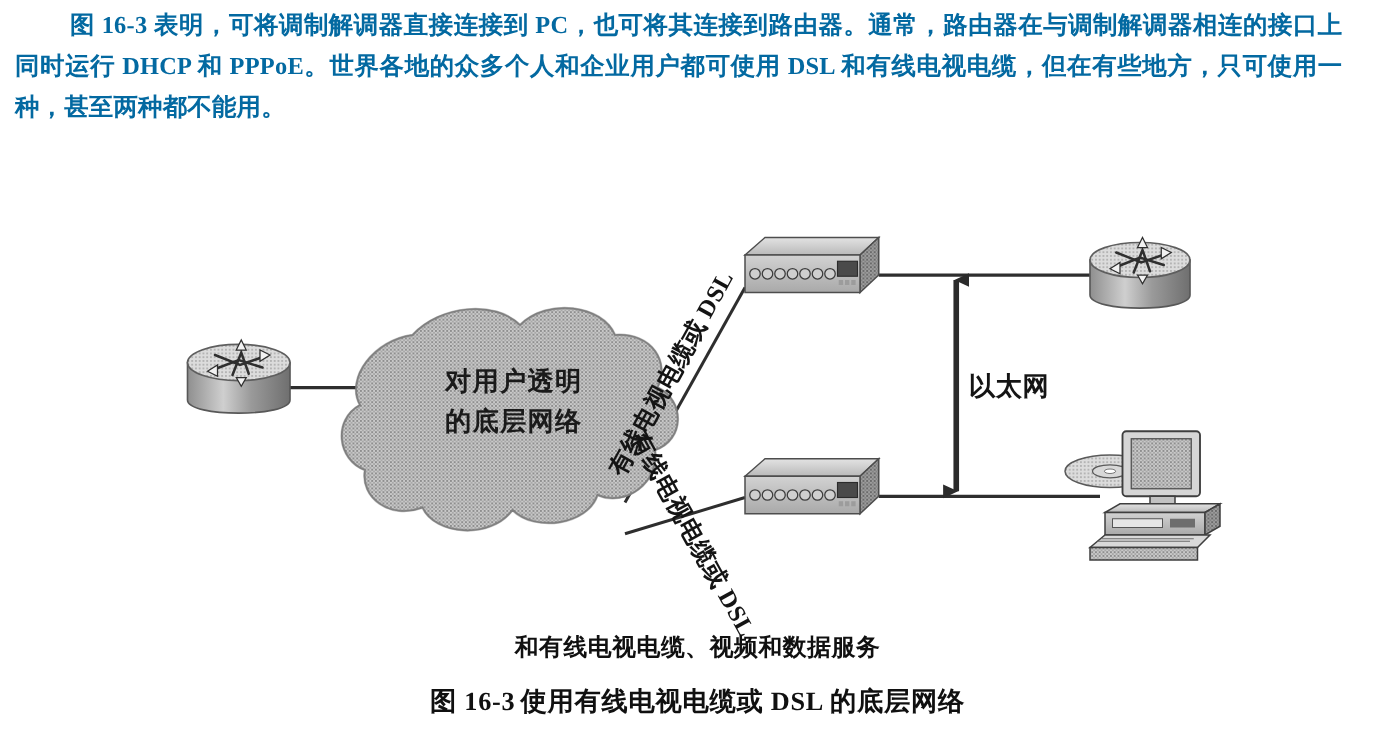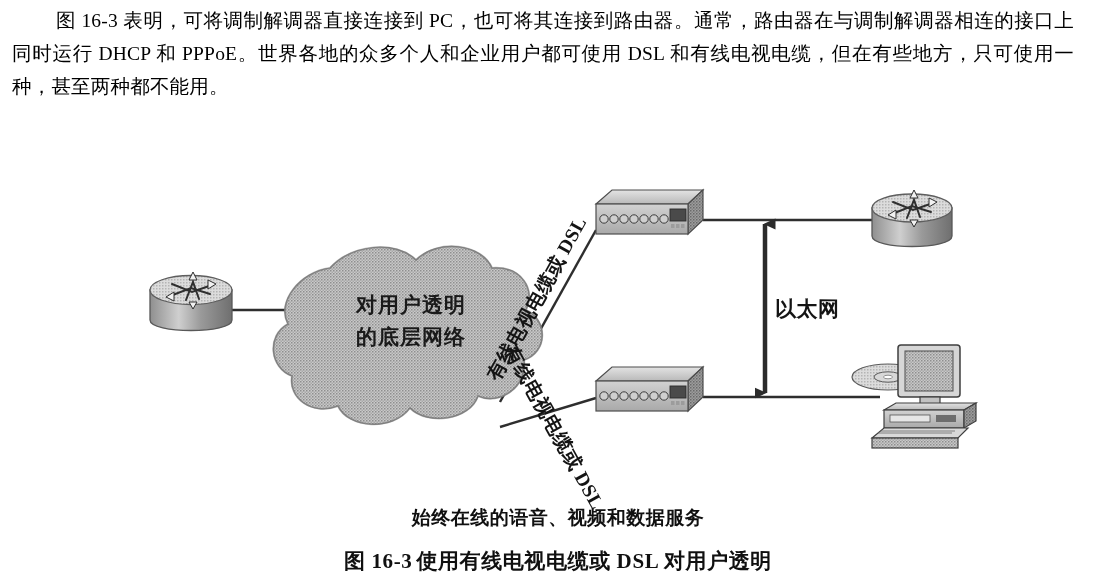--- a/index.html
+++ b/index.html
@@ -20,22 +20,22 @@
   #body-paragraph {
     position: absolute;
     left: 12px;
     top: 4px;
     width: 1062px;
     font-size: 19.5px;
     line-height: 33px;
     text-align: justify;
     text-indent: 44px;
     letter-spacing: 0.2px;
-    font-weight: 400;
-    color: #000000;
+    font-weight: 700;
+    color: #0369a1;
   }
 
   
   #figure {
     position: absolute;
     left: 0;
     top: 120px;
     width: 1116px;
     height: 400px;
   }
@@ -258,17 +258,17 @@
       <line x1="881" y1="311" x2="955" y2="311"></line>
     </g>
   </g>
 
   <text x="498" y="262" transform="rotate(-61 498 262)" font-family="Liberation Serif, DejaVu Serif, serif" font-size="19.5" font-weight="600" fill="#141414" letter-spacing="0.4">有线电视电缆或 DSL</text>
 
   <text x="504" y="230" transform="rotate(61 504 230)" font-family="Liberation Serif, DejaVu Serif, serif" font-size="19.5" font-weight="600" fill="#141414" letter-spacing="0.4">有线电视电缆或 DSL</text>
 </svg>
 </div>
 
-<div class="caption" id="service-caption">始终在线的语音、视频和数据服务</div>
+<div class="caption" id="service-caption">和有线电视电缆、视频和数据服务</div>
 
 <div class="caption" id="figure-caption">
-  <span class="fig-num">图 16-3</span><span>使用有线电视电缆或 DSL 对用户透明</span>
+  <span class="fig-num">图 16-3</span><span>使用有线电视电缆或 DSL 的底层网络</span>
 </div>
 
 </body></html>

